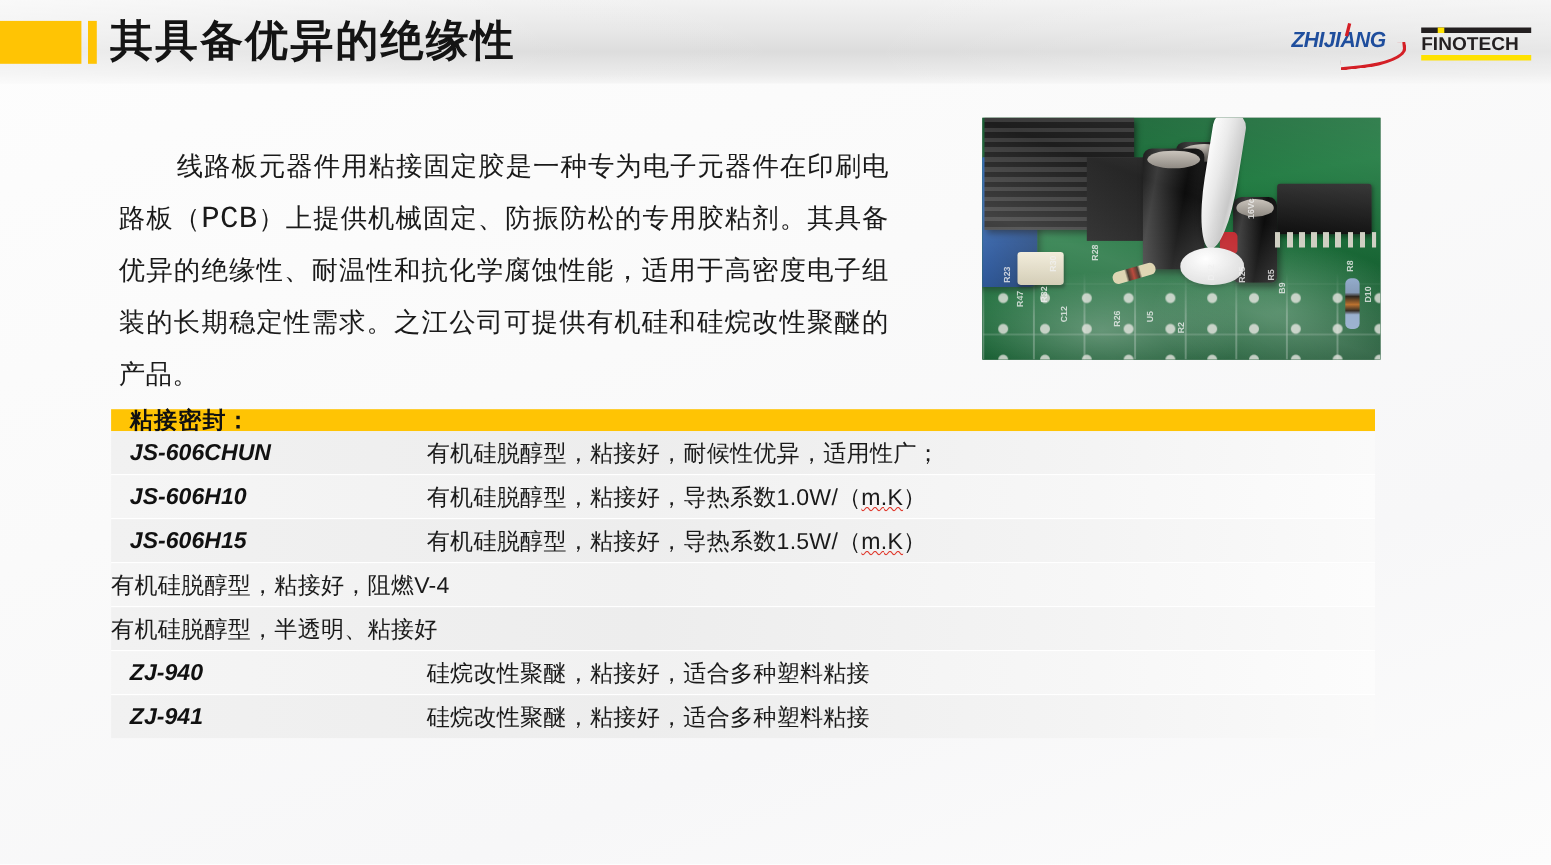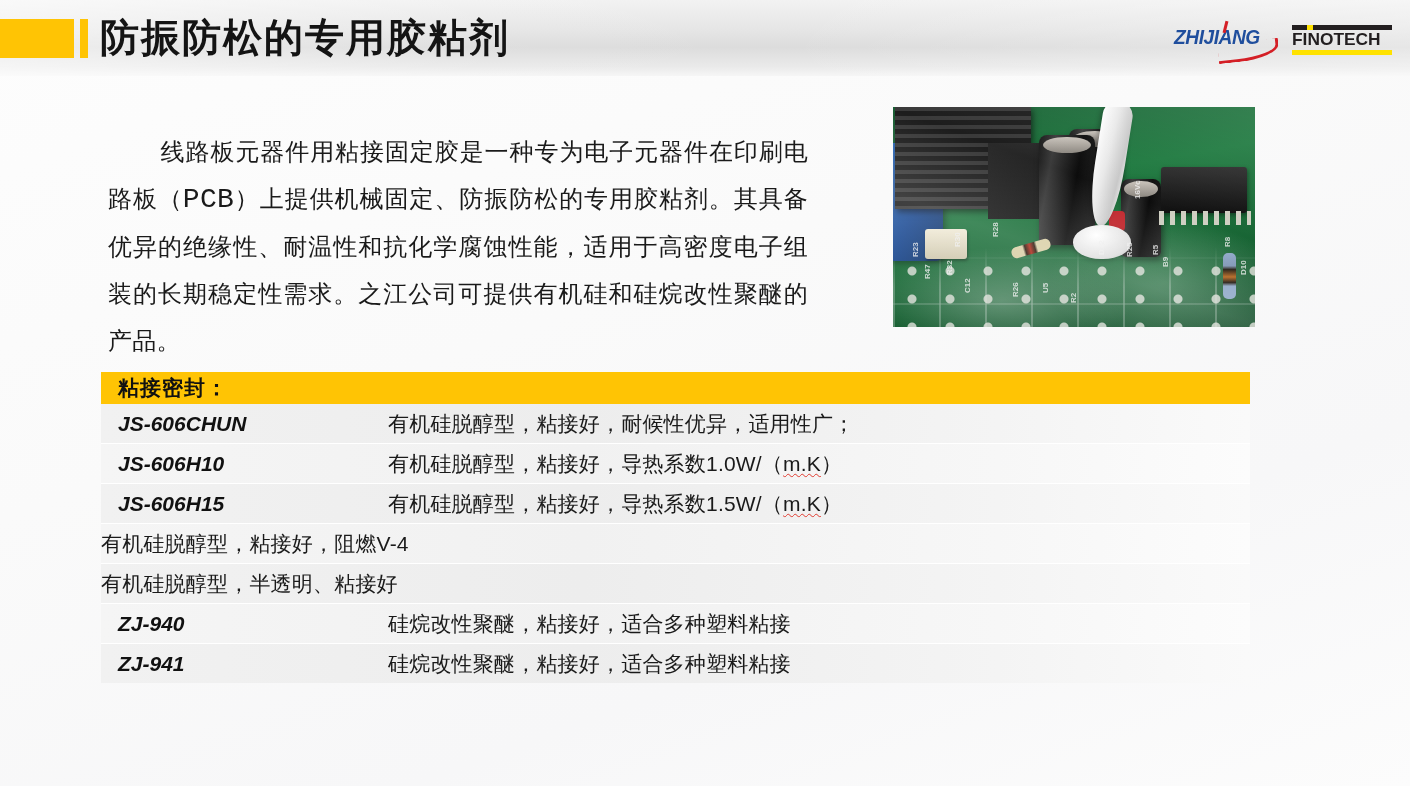--- a/index.html
+++ b/index.html
@@ -355,21 +355,21 @@
   }
 
   
   .table {
     position: absolute;
     left: 101px;
     top: 372px;
     width: 1149px;
   }
   .table-header {
-    height: 32px;
+    height: 20px;
     background: #FFC404;
     display: flex;
     align-items: center;
     padding-left: 17px;
     box-sizing: border-box;
   }
   .table-header-label {
     font-size: 21px;
     font-weight: bold;
     color: #111111;
@@ -414,21 +414,21 @@
 </style>
 </head>
 <body>
 
 <div class="slide">
 
   <div class="header">
     <div class="header-sheen"></div>
     <div class="accent-block"></div>
     <div class="accent-stripe"></div>
-    <div class="slide-title">防振防松的专用胶粘剂</div>
+    <div class="slide-title">其具备优异的绝缘性</div>
 
     <div class="logos">
       <div class="logo-zhijiang">
         <div class="zj-text">ZHIJIANG</div>
         <div class="zj-tick"></div>
         <div class="zj-swoosh"></div>
       </div>
       <div class="logo-finotech">
         <div class="ft-topbar"></div>
         <div class="ft-dot"></div>

